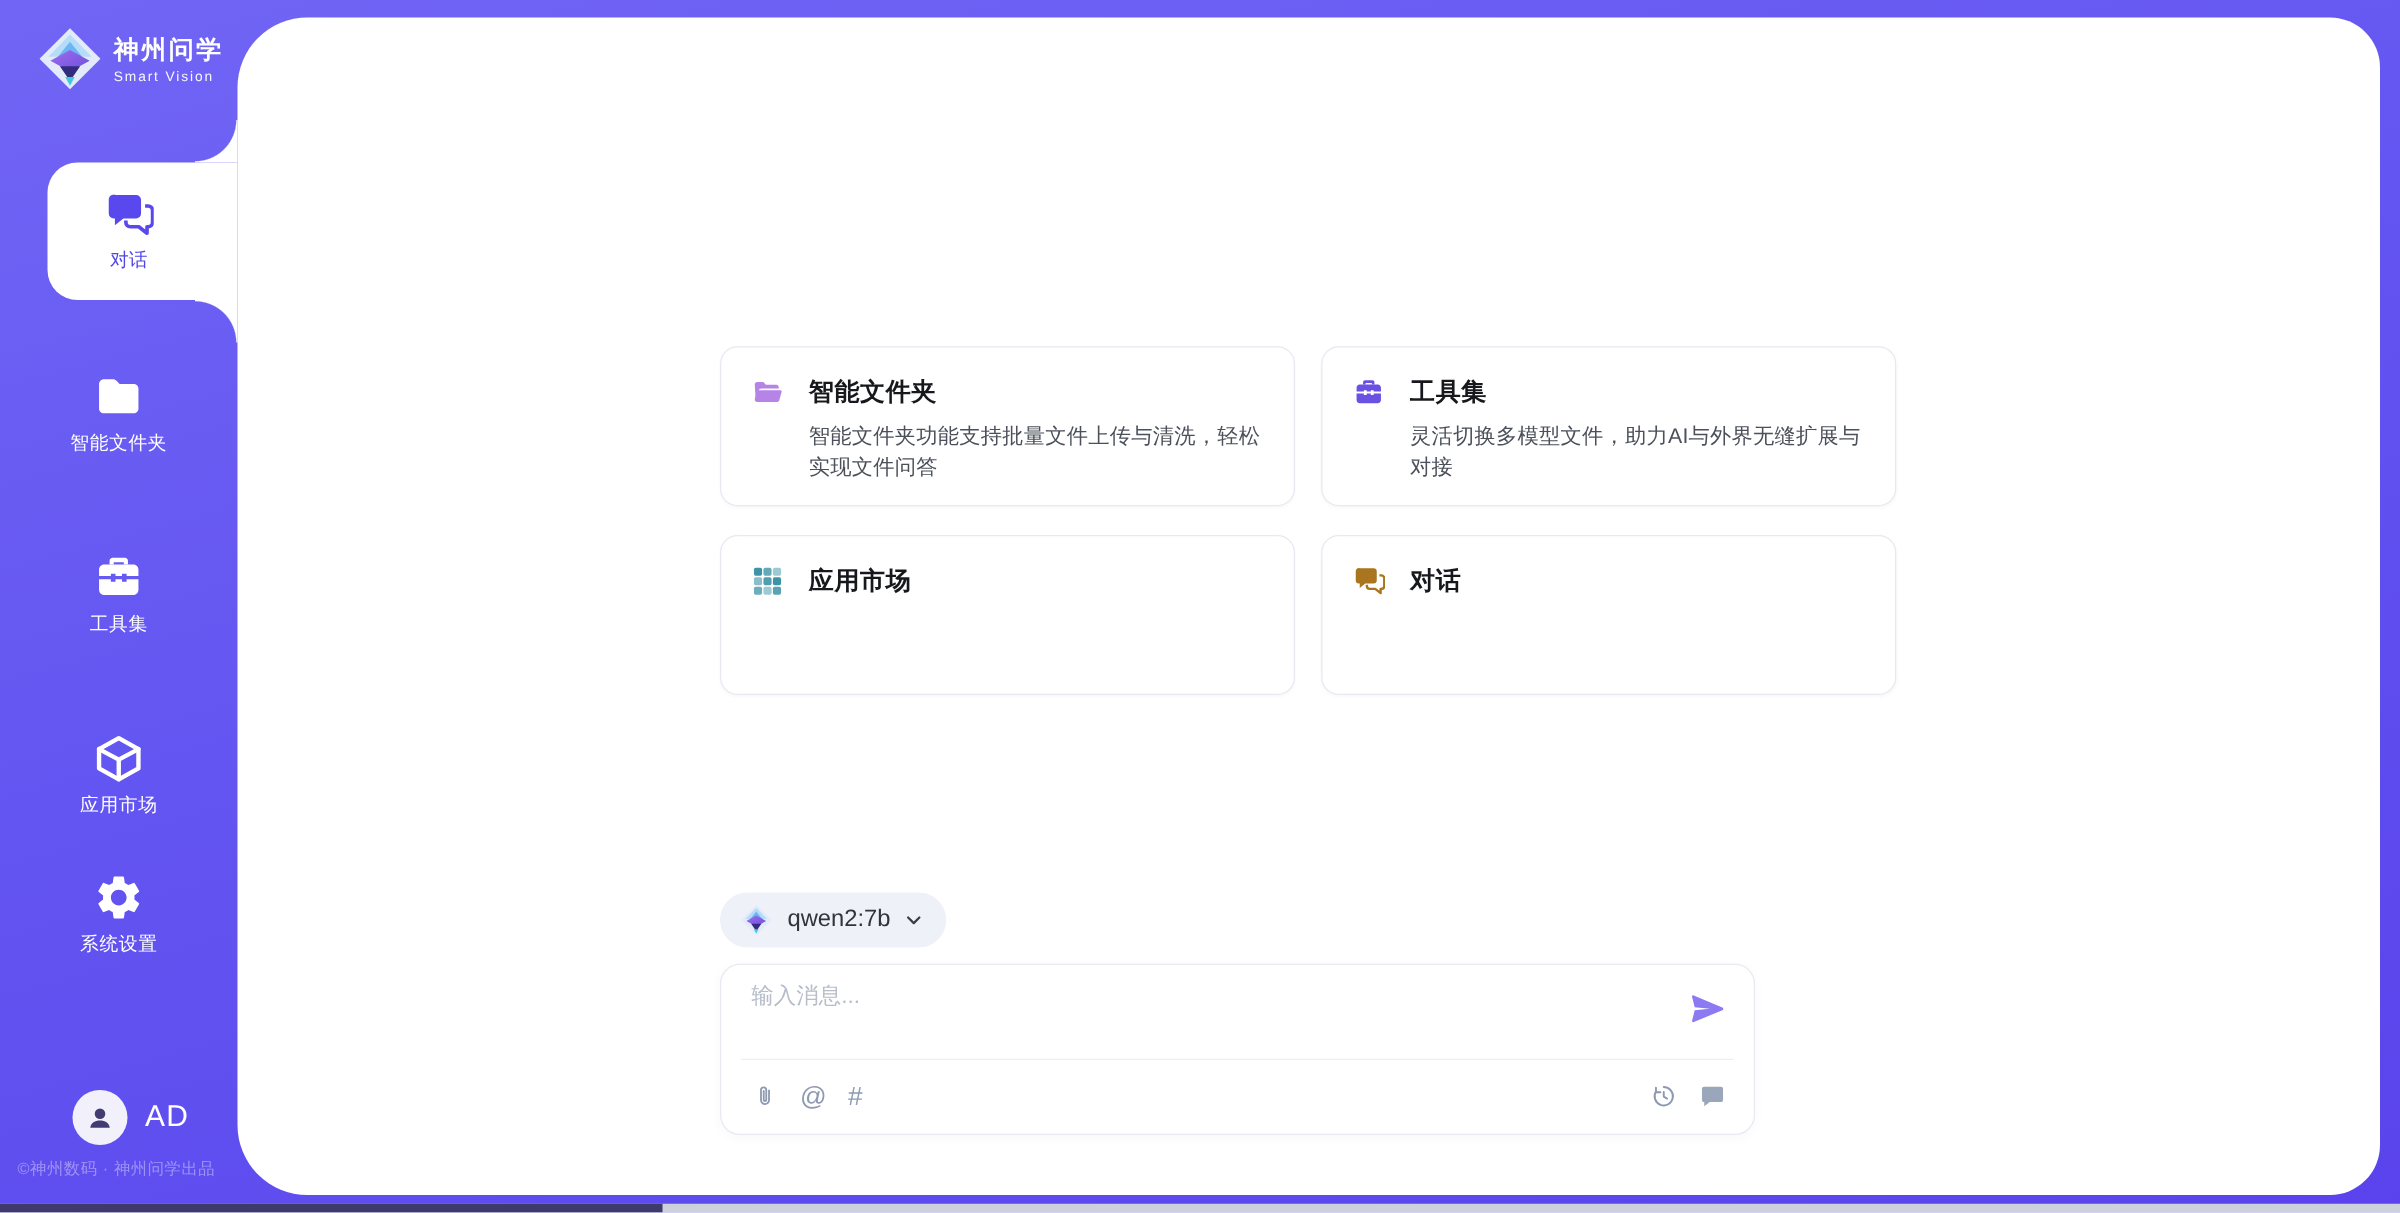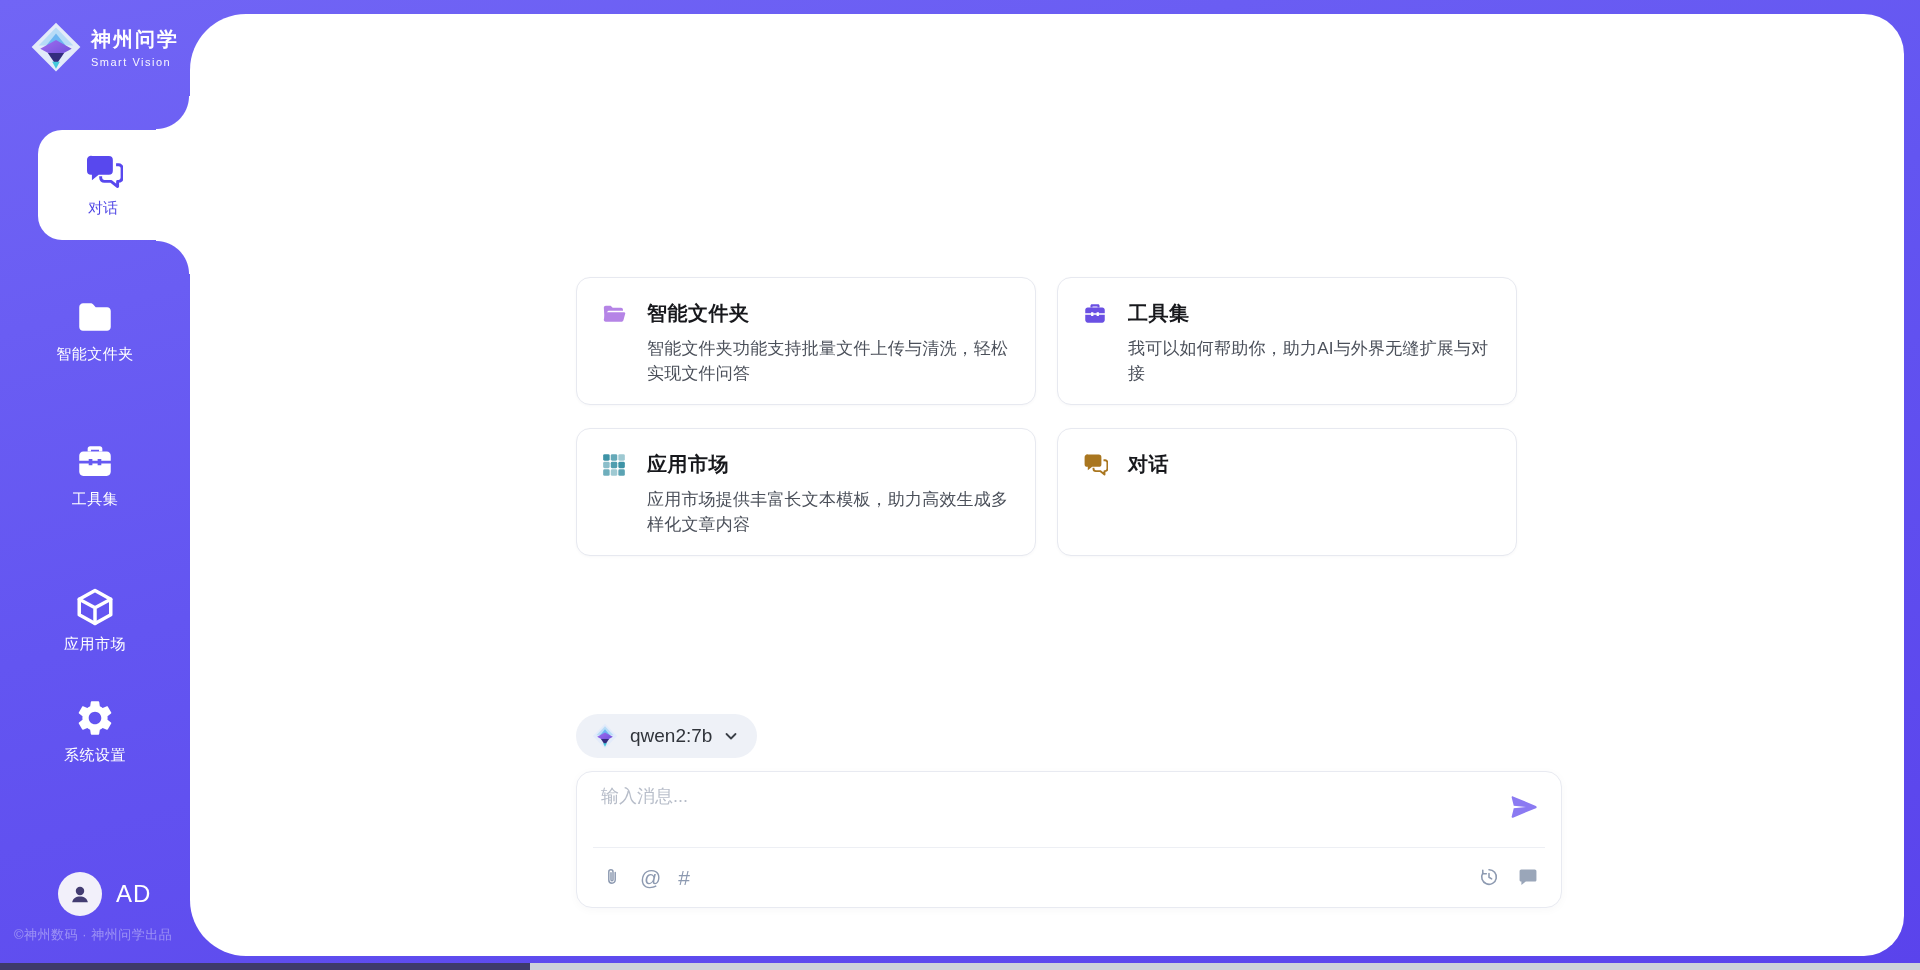--- a/index.html
+++ b/index.html
@@ -63,21 +63,21 @@
   .card-desc { margin:9px 0 0 46px; width:372px; font-size:17px; line-height:25px;
     color:#4b505a; letter-spacing:.2px; }
 
   .model-pill { position:absolute; left:0; top:714px; height:44px; display:inline-flex;
     align-items:center; padding:0 18px 0 16px; background:#eef1f7; border-radius:22px; cursor:pointer; }
   .model-pill svg.mini-diamond { width:26px; height:28px; }
   .model-name { margin:0 11px 0 12px; font-size:19px; color:#30343b; }
   .chevron { width:16px; height:16px; color:#3a3f47; }
   .chevron svg { width:100%; height:100%; display:block; }
 
-  .composer { position:absolute; left:0; top:771px; width:986px; height:137px; background:#fff;
+  .composer { position:absolute; left:0; top:771px; width:828px; height:137px; background:#fff;
     border:1px solid #e8eaf1; border-radius:16px; box-shadow:0 2px 10px rgba(25,35,70,.03); }
   .composer textarea { position:absolute; left:24px; top:12px; width:800px; height:58px;
     border:none; outline:none; resize:none; font-size:18px; color:#2e323a;
     font-family:"Liberation Sans","DejaVu Sans",sans-serif; background:transparent; }
   .composer textarea::placeholder { color:#b7bdc9; }
   .send-btn { position:absolute; right:22px; top:20px; width:30px; height:30px;
     color:#8b7af2; cursor:pointer; }
   .send-btn svg { width:100%; height:100%; display:block; }
   .composer-divider { position:absolute; left:16px; right:16px; top:75px; height:1px; background:#edeff4; }
   .composer-toolbar { position:absolute; left:24px; right:22px; top:86px; height:38px;
@@ -242,33 +242,32 @@
 
       <div class="card">
         <div class="card-head">
           <span class="card-icon" style="color: rgb(106, 80, 227);">
             <svg viewBox="0 0 24 24">
                 <use href="#ic-briefcase"></use>
               </svg>
           </span>
           <span class="card-title">工具集</span>
         </div>
-        <div class="card-desc">我可以如何帮助你，助力AI与外界无缝扩展与对接</div>
+        <div class="card-desc">灵活切换多模型文件，助力AI与外界无缝扩展与对接</div>
       </div>
 
       <div class="card">
         <div class="card-head">
           <span class="card-icon" style="color: rgb(62, 147, 166);">
             <svg viewBox="0 0 24 24">
                 <use href="#ic-grid"></use>
               </svg>
           </span>
           <span class="card-title">应用市场</span>
         </div>
-        <div class="card-desc">应用市场提供丰富长文本模板，助力高效生成多样化文章内容</div>
       </div>
 
       <div class="card">
         <div class="card-head">
           <span class="card-icon" style="color: rgb(169, 118, 31);">
             <svg viewBox="0 0 26 26">
                 <use href="#ic-chat"></use>
               </svg>
           </span>
           <span class="card-title">对话</span>

